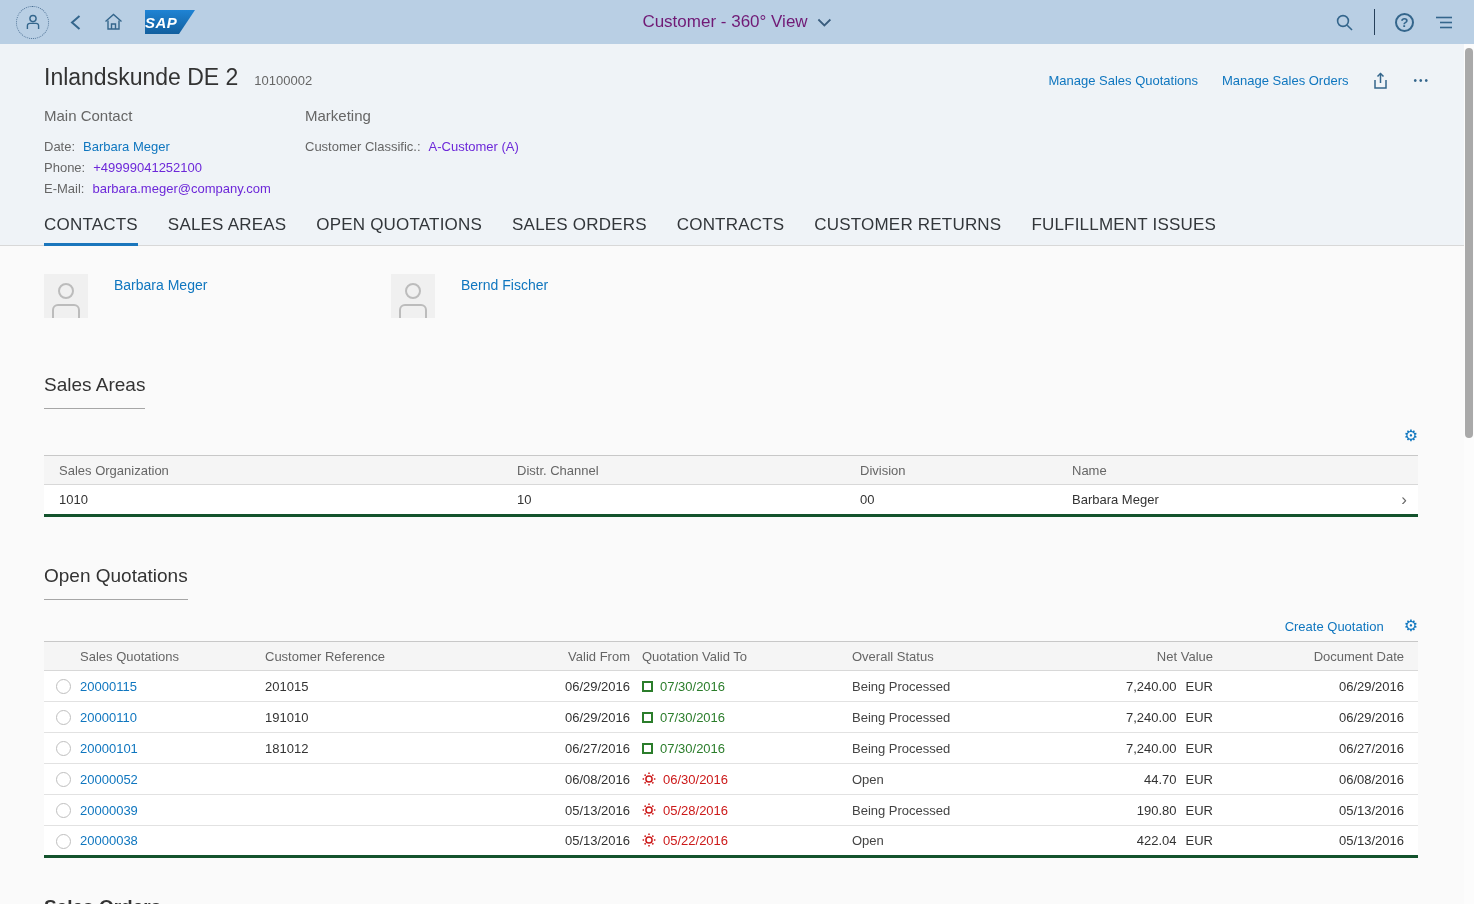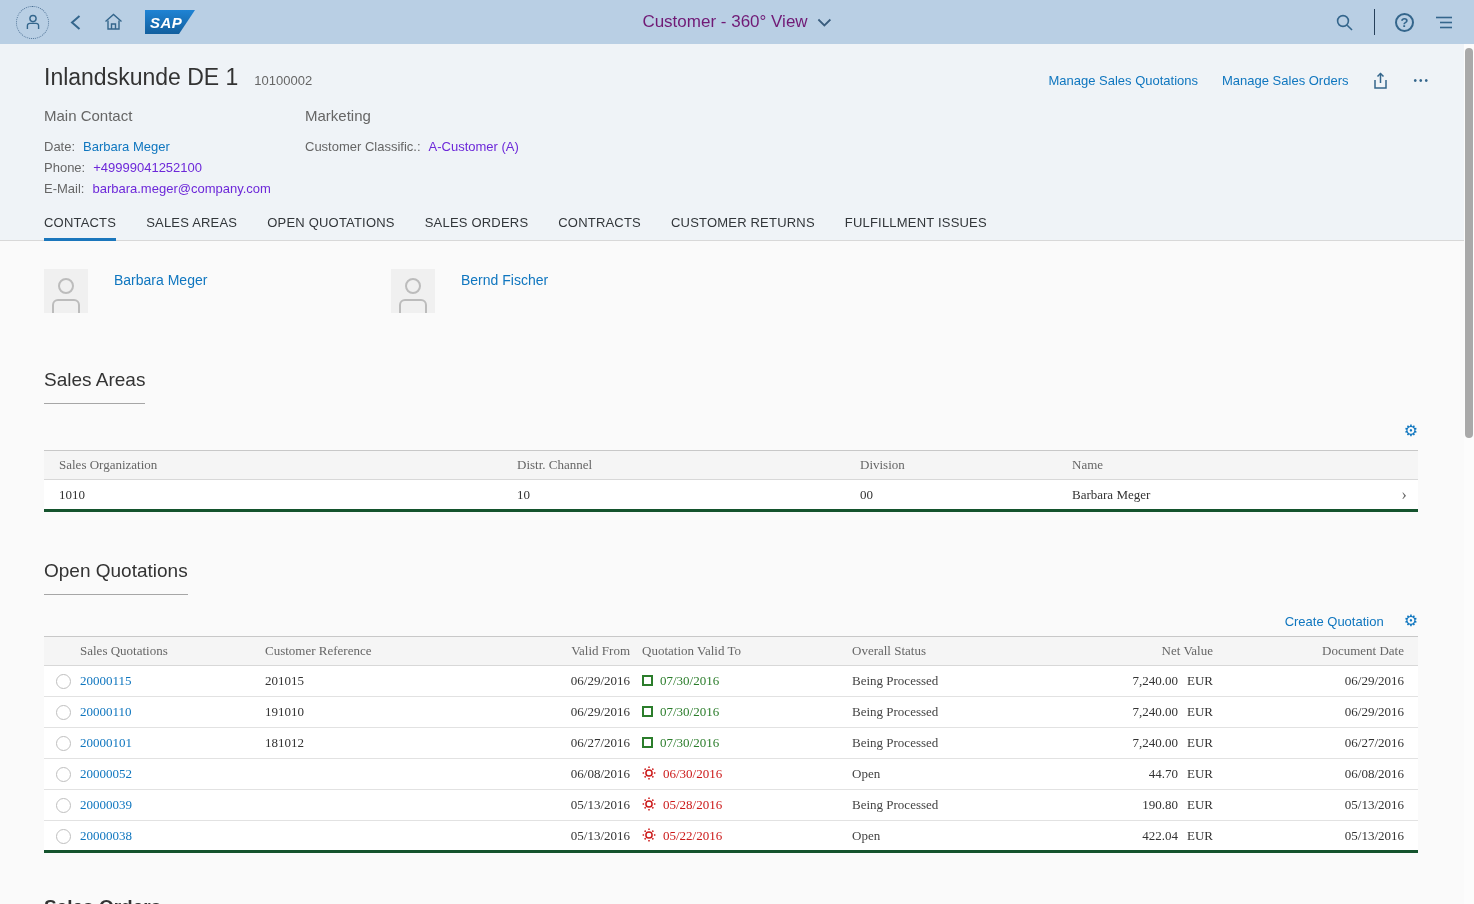--- a/index.html
+++ b/index.html
@@ -23,21 +23,21 @@
     width:33px; height:33px; border-radius:50%; border:1px dotted #4a6f93;
     background:none; display:flex; align-items:center; justify-content:center;
     cursor:pointer; color:#34668c; margin-right:2px;
   }
   .sap-logo {
     height:24px; width:50px; background:linear-gradient(180deg,#1f83d4,#135f9e);
     clip-path:polygon(0 0,100% 0,68% 100%,0 100%);
     display:flex; align-items:center; cursor:pointer; margin-left:4px;
   }
   .sap-logo span { color:#fff; font-weight:bold; font-style:italic; font-size:15px;
-    letter-spacing:.5px; padding-left:5px; }
+    letter-spacing:.5px; }
   .shell-title {
     position:absolute; left:50%; transform:translateX(-50%);
     background:none; border:none; cursor:pointer; display:flex; align-items:center; gap:10px;
     font-size:17px; color:#701a75; font-family:inherit;
   }
   .shell-right { margin-left:auto; display:flex; align-items:center; gap:12px; }
   .shell-divider { width:1px; height:26px; background:#27405a; margin:0 4px; }
   .help-circle { width:19px; height:19px; border:2px solid #34668c; border-radius:50%;
     display:flex; align-items:center; justify-content:center; font-size:13px; font-weight:bold; }
 
@@ -55,21 +55,21 @@
   .facet { width:261px; }
   .facet.wide { width:auto; }
   .facet h3 { font-size:15px; font-weight:400; color:#666; margin-bottom:12px; }
   .kv { display:flex; line-height:21px; }
   .kv .k { color:#666; margin-right:8px; }
   .kv .v { color:#6d28d9; }
   .kv .v.link { color:#0f76bf; cursor:pointer; }
 
   
   .tabs { display:flex; gap:30px; padding:16px 44px 0 44px; border-bottom:1px solid #d8d8d8; }
-  .tab { position:relative; padding-bottom:10px; font-size:13px; color:#32363a;
+  .tab { position:relative; padding-bottom:10px; font-size:17px; color:#32363a;
     background:none; border:none; cursor:pointer; font-family:inherit; letter-spacing:.2px; }
   .tab[data-active="true"]::after { content:""; position:absolute; left:0; right:0; bottom:-1px;
     height:3px; background:#1a76bc; }
 
   
   .content { background:#fafafa; }
   .contacts { display:flex; padding:28px 44px 0 44px; }
   .contact { display:flex; width:347px; cursor:pointer; }
   .avatar-tile { width:44px; height:44px; background:#f0f0f0; display:flex;
     align-items:flex-end; justify-content:center; overflow:hidden; }
@@ -79,21 +79,21 @@
   .section-title { display:inline-block; font-size:19px; font-weight:400; color:#333;
     padding-bottom:12px; border-bottom:1px solid #a6a6a6; }
   .sa-title { margin-top:56px; }
   .oq-title { margin-top:48px; }
   .toolbar { display:flex; justify-content:flex-end; align-items:center; gap:20px; height:18px; }
   .tb-sa { margin-top:18px; }
   .tb-oq { margin-top:16px; height:20px; }
   .gear { color:#0f76bf; font-size:16px; line-height:16px; background:none; border:none; cursor:pointer; }
 
   table { border-collapse:collapse; table-layout:fixed; width:1374px; background:#fff; }
-  .tbl { margin-top:10px;font-family:Liberation Serif, serif; }
+  .tbl { margin-top:10px; }
   .tbl-oq { margin-top:5px; }
   thead th { background:#f5f5f5; border-top:1px solid #c8c8c8; border-bottom:1px solid #d8d8d8;
     font-weight:400; color:#666; text-align:left; height:29px; padding:0; font-size:13px; }
   tbody td { border-bottom:1px solid #e2e2e2; height:31px; padding:0; color:#333; font-size:13px; background:#fff; }
   tbody tr:last-child td { border-bottom:3px solid #14532d; }
   .al-r { text-align:right; }
   .pl { padding-left:15px; }
   .pl40 { padding-left:42px; }
   .pr14 { padding-right:14px; }
   .pr16 { padding-right:16px; }
@@ -175,21 +175,21 @@
           <path d="M2 2.5 h16"></path>
             <path d="M6 7.5 h12"></path>
             <path d="M6 12.5 h12"></path>
         </svg>
       </button>
     </div>
   </header>
 
   <section class="page-header">
     <div class="header-top">
-      <h1 class="obj-title">Inlandskunde DE 1</h1>
+      <h1 class="obj-title">Inlandskunde DE 2</h1>
       <span class="obj-id">10100002</span>
       <div class="header-actions">
         <button class="hdr-link">Manage Sales Quotations</button>
         <button class="hdr-link">Manage Sales Orders</button>
         <button class="icon-btn">
           <svg width="17" height="18" viewBox="0 0 17 18" fill="none" stroke="#34668c" stroke-width="1.5">
             <path d="M3 8 v8 h11 V8"></path>
               <path d="M8.5 11 V1.5"></path>
               <path d="M5.5 4.5 L8.5 1.5 L11.5 4.5"></path>
           </svg>

